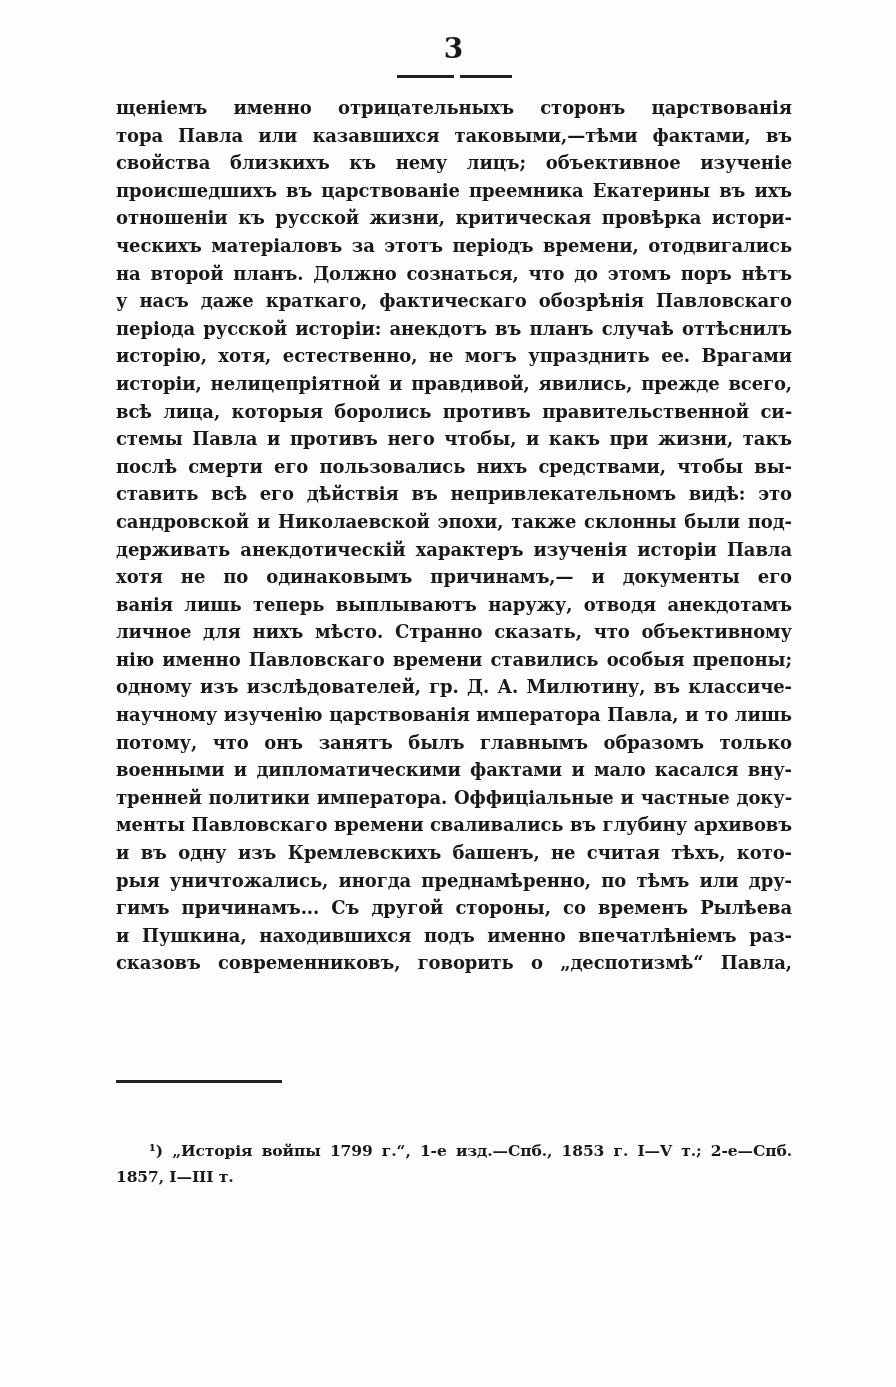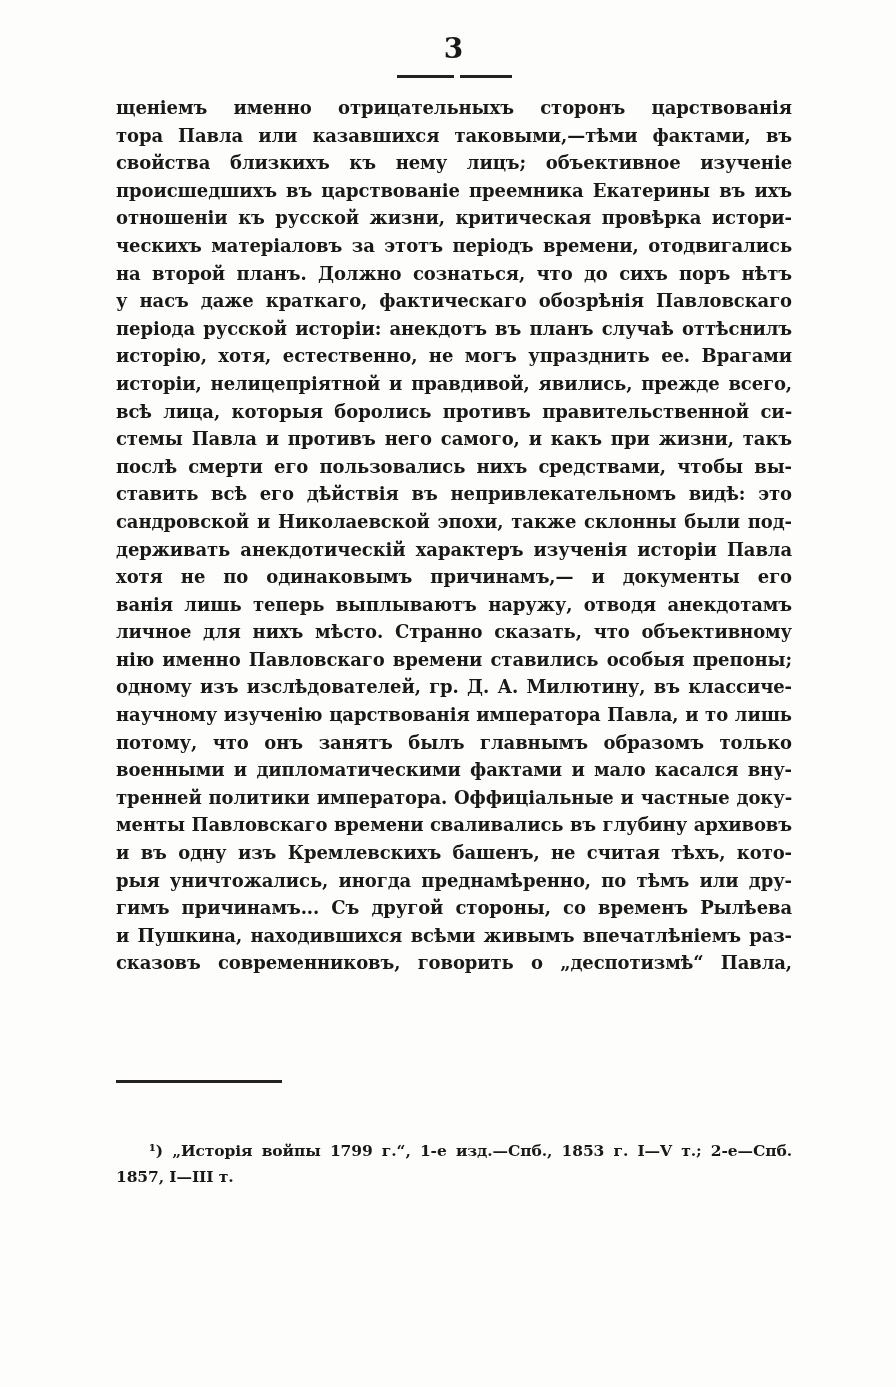--- a/index.html
+++ b/index.html
@@ -107,45 +107,45 @@
   </div>
 
   <div class="body-text">
 
   <div class="line">щеніемъ именно отрицательныхъ сторонъ царствованія импера-</div>
       <div class="line">тора Павла или казавшихся таковыми,—тѣми фактами, въ кото-</div>
       <div class="line">свойства близкихъ къ нему лицъ; объективное изученіе событій,</div>
       <div class="line">происшедшихъ въ царствованіе преемника Екатерины въ ихъ</div>
       <div class="line">отношеніи къ русской жизни, критическая провѣрка истори-</div>
       <div class="line">ческихъ матеріаловъ за этотъ періодъ времени, отодвигались</div>
-      <div class="line">на второй планъ. Должно сознаться, что до сихъ поръ нѣтъ</div>
+      <div class="line">на второй планъ. Должно сознаться, что до этомъ поръ нѣтъ</div>
       <div class="line">у насъ даже краткаго, фактическаго обозрѣнія Павловскаго</div>
       <div class="line">періода русской исторіи: анекдотъ въ планъ случаѣ оттѣснилъ</div>
       <div class="line">исторію, хотя, естественно, не могъ упразднить ее. Врагами</div>
       <div class="line">исторіи, нелицепріятной и правдивой, явились, прежде всего,</div>
       <div class="line">всѣ лица, которыя боролись противъ правительственной си-</div>
-      <div class="line">стемы Павла и противъ него самого, и какъ при жизни, такъ</div>
+      <div class="line">стемы Павла и противъ него чтобы, и какъ при жизни, такъ</div>
       <div class="line">послѣ смерти его пользовались нихъ средствами, чтобы вы-</div>
       <div class="line">ставить всѣ его дѣйствія въ непривлекательномъ видѣ: это слу-</div>
       <div class="line">сандровской и Николаевской эпохи, также склонны были под-</div>
       <div class="line">держивать анекдотическій характеръ изученія исторіи Павла I,</div>
       <div class="line">хотя не по одинаковымъ причинамъ,— и документы его царство-</div>
       <div class="line">ванія лишь теперь выплываютъ наружу, отводя анекдотамъ при-</div>
       <div class="line">личное для нихъ мѣсто. Странно сказать, что объективному изуче-</div>
       <div class="line">нію именно Павловскаго времени ставились особыя препоны; лишь</div>
       <div class="line">одному изъ изслѣдователей, гр. Д. А. Милютину, въ классиче-</div>
       <div class="line">научному изученію царствованія императора Павла, и то лишь</div>
       <div class="line">потому, что онъ занятъ былъ главнымъ образомъ только</div>
       <div class="line">военными и дипломатическими фактами и мало касался вну-</div>
       <div class="line">тренней политики императора. Оффиціальные и частные доку-</div>
       <div class="line">менты Павловскаго времени сваливались въ глубину архивовъ</div>
       <div class="line">и въ одну изъ Кремлевскихъ башенъ, не считая тѣхъ, кото-</div>
       <div class="line">рыя уничтожались, иногда преднамѣренно, по тѣмъ или дру-</div>
       <div class="line">гимъ причинамъ... Съ другой стороны, со временъ Рылѣева</div>
-      <div class="line">и Пушкина, находившихся всѣми живымъ впечатлѣніемъ раз-</div>
+      <div class="line">и Пушкина, находившихся подъ именно впечатлѣніемъ раз-</div>
       <div class="line">сказовъ современниковъ, говорить о „деспотизмѣ“ Павла, какъ</div>
     </div>
 
   <div class="footnote-rule"></div>
 
   <div class="footnote">
 
   <div class="fn-line">¹) „Исторія войпы 1799 г.“, 1-е изд.—Спб., 1853 г. I—V т.; 2-е—Спб.</div>
       <div class="fn-line">1857, I—III т.</div>
     </div>

